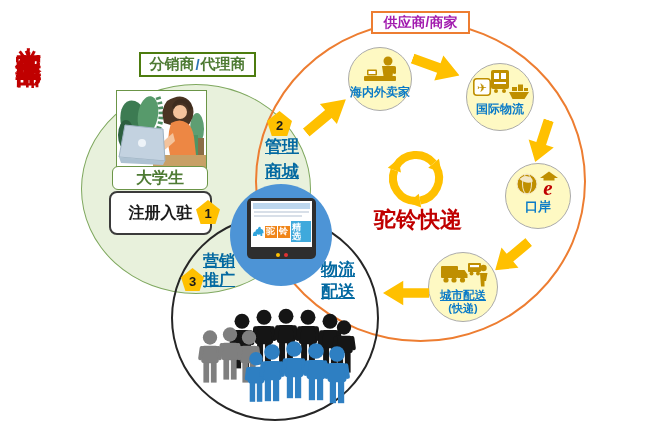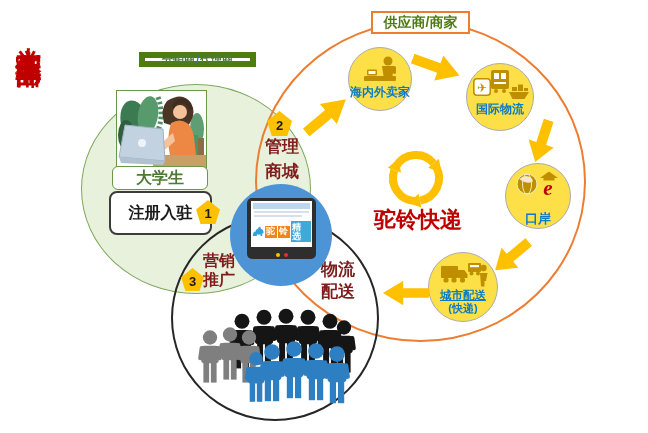--- a/index.html
+++ b/index.html
@@ -1,39 +1,39 @@
 <!DOCTYPE html>
 <html><head>
 <meta charset="utf-8">
 <style>
   html,body{margin:0;padding:0;background:#fff;}
   #stage{position:relative;width:648px;height:433px;background:#fff;overflow:hidden;
          font-family:"Liberation Sans",sans-serif;}
   .ellipse{position:absolute;border-radius:50%;box-sizing:border-box;}
   .box-label{position:absolute;background:#fff;display:flex;align-items:center;justify-content:center;
              font-weight:bold;box-sizing:border-box;}
-  .node{position:absolute;background:#fde047;border:1.5px solid #ABABAB;border-radius:50%;box-sizing:border-box;}
+  .node{position:absolute;background:#fef9c3;border:1.5px solid #ABABAB;border-radius:50%;box-sizing:border-box;}
   .node-label{position:absolute;left:0;width:100%;text-align:center;font-weight:bold;color:#0B7BC7;line-height:1.15;}
   .badge{position:absolute;background:#FFC000;display:flex;align-items:center;justify-content:center;
          clip-path:polygon(50% 0,100% 40%,81% 100%,19% 100%,0 40%);
          font-weight:bold;color:#1a1a1a;font-size:13px;padding-top:3px;box-sizing:border-box;}
   .arrow{position:absolute;background:#FFC000;
          clip-path:polygon(0 33%,56% 33%,56% 6%,100% 50%,56% 94%,56% 67%,0 67%);}
-  .steptext{position:absolute;font-weight:bold;color:#7f1d1d;text-align:center;}
+  .steptext{position:absolute;font-weight:bold;color:#0369a1;text-align:center;text-decoration:underline;}
   #title{position:absolute;left:10px;top:27px;height:240px;writing-mode:vertical-rl;
          font-family:"Liberation Serif",serif;font-weight:bold;font-size:26px;color:#C00000;
          letter-spacing:2px;line-height:36px;}
   #green-circle{left:81px;top:84px;width:230px;height:210px;background:#E8F1DC;border:1.5px solid #7FA85F;z-index:1;}
   #orange-circle{left:255px;top:21px;width:331px;height:321px;border:2px solid #ED7D31;z-index:2;}
   #black-circle{left:171px;top:215px;width:208px;height:206px;border:2px solid #262626;z-index:3;}
-  #distributor-label{left:139px;top:52px;width:117px;height:15px;border:6px solid #4d7c0f;
-                     color:#4E7B34;font-size:11px;z-index:6;}
+  #distributor-label{left:139px;top:52px;width:117px;height:25px;border:2px solid #4d7c0f;
+                     color:#4E7B34;font-size:15px;z-index:6;}
   #distributor-label .slash{color:#2E74B5;padding:0 1px;}
   #supplier-label{left:371px;top:11px;width:99px;height:23px;border:2px solid #ED7D31;
-                  color:#4d7c0f;font-size:14px;z-index:6;text-align:center;}
+                  color:#a21caf;font-size:14px;z-index:6;text-align:center;}
   #illustration-box{position:absolute;left:116px;top:90px;width:89px;height:77px;border:1.5px solid #6B9547;
                     background:#fff;z-index:5;}
   #student-box{left:112px;top:166px;width:96px;height:24px;border:1.5px solid #6B9547;border-radius:6px;
                color:#4E7B34;font-size:16px;z-index:6;}
   #register-box{left:109px;top:191px;width:103px;height:44px;border:2px solid #3B3B3B;border-radius:8px;
                 color:#1a1a1a;font-size:16px;z-index:6;}
   #badge-1{left:196px;top:200px;width:24px;height:24px;z-index:7;}
   #badge-2{left:267px;top:111px;width:25px;height:25px;z-index:7;}
   #badge-3{left:181px;top:268px;width:23px;height:23px;z-index:7;}
   #step2-text{left:260px;top:134px;width:44px;font-size:17px;line-height:25px;z-index:6;}
@@ -196,21 +196,21 @@
 
   <div id="node-customs" class="node">
     <svg width="44" height="28" viewBox="0 0 44 28" style="position:absolute;left:10px;top:6px;">
       <circle cx="11" cy="14" r="10" fill="#BF8F00"></circle>
       <path d="M3.5,9 q4.5,-4.5 9,-2.5 q5,1.5 4,5.5 q-6.5,2.5 -13,-3" fill="#F3E8C8"></path>
       <ellipse cx="11" cy="14" rx="4.5" ry="10" stroke="#F3E8C8" stroke-width="1" fill="none"></ellipse>
       <circle cx="11" cy="14" r="10" stroke="#F3E8C8" stroke-width="1" fill="none"></circle>
       <path d="M24,8 l9,-6.5 l9,6.5 l-3.5,0 l0,2.5 l-11,0 l0,-2.5 z" fill="#BF8F00"></path>
       <text x="32" y="25" font-family="Liberation Serif,serif" font-style="italic" font-weight="bold" font-size="21" text-anchor="middle" fill="#C00000">e</text>
     </svg>
-    <div class="node-label" style="top:48px;font-size:13px;">口岸</div>
+    <div class="node-label" style="top:36px;font-size:13px;">口岸</div>
   </div>
 
   <div id="node-delivery" class="node">
     <svg width="48" height="26" viewBox="0 0 48 26" style="position:absolute;left:11px;top:8px;">
       <g fill="#BF8F00">
         <rect x="28" y="2" width="13" height="9" rx="1"></rect>
         <circle cx="31.5" cy="12.5" r="2"></circle>
           <circle cx="38" cy="12.5" r="2"></circle>
         <rect x="1" y="5" width="17" height="12" rx="1"></rect>
         <path d="M18,9 h6.5 l3,4.5 v3.5 h-9.5 z"></path>

